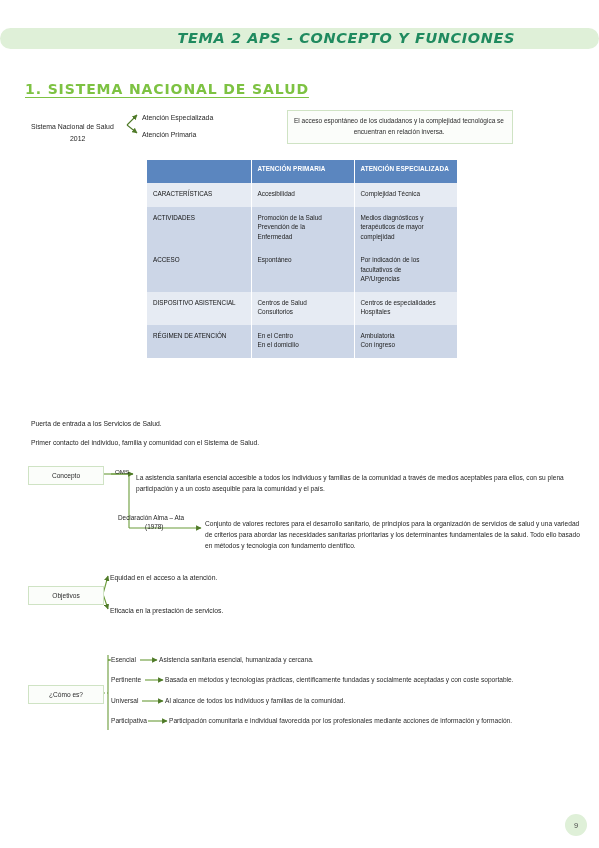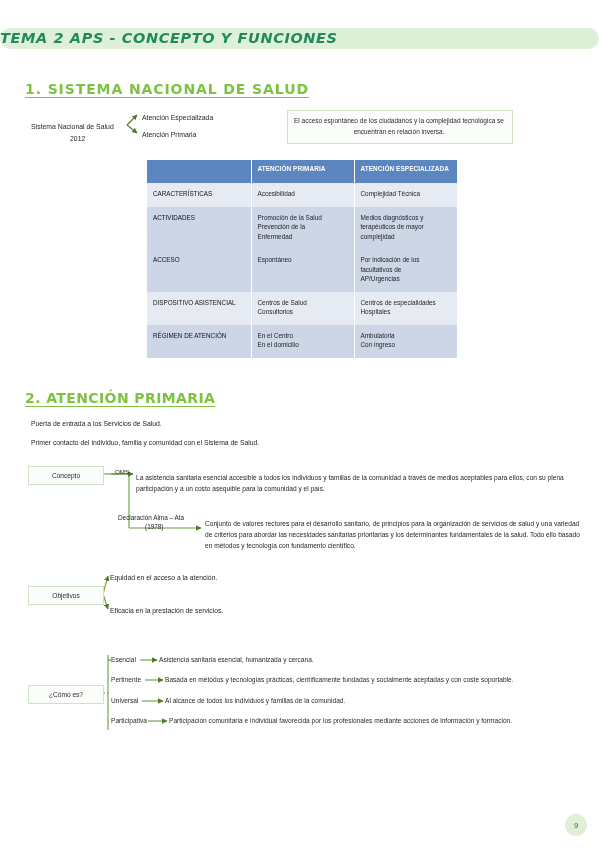--- a/index.html
+++ b/index.html
@@ -13,21 +13,21 @@
   }
   .page{position:relative;width:599px;height:848px;}
 
   
   .title-band{
     position:absolute;left:0;top:28px;width:599px;height:21px;
     background:#dff0d8;border-radius:11px;
   }
   .title-text{
     position:absolute;left:0;top:27px;width:515px;height:23px;
-    text-align:left;
+    text-align:right;
     font-family:"DejaVu Sans", sans-serif;
     font-weight:bold;font-style:italic;
     font-size:14.5px;letter-spacing:0.6px;
     color:#1f8a5f;
     line-height:23px;
     white-space:nowrap;
   }
 
   
   .h-sec{
@@ -241,21 +241,20 @@
       <tr class="even">
         <td class="rowhead">RÉGIMEN DE ATENCIÓN</td>
         <td class="pre" style="white-space: pre-line;">En el Centro
 En el domicilio</td>
         <td class="pre" style="white-space: pre-line;">Ambulatoria
 Con ingreso</td>
       </tr>
     </tbody>
   </table>
 
-  <div class="h-sec" id="sec2">2. ATENCIÓN PRIMARIA</div>
   <div class="txt-hand" id="s2-l1">Puerta de entrada a los Servicios de Salud.</div>
   <div class="txt-hand" id="s2-l2">Primer contacto del individuo, familia y comunidad con el Sistema de Salud.</div>
 
   <div class="mbox" id="box-concepto">Concepto</div>
   <div class="txt-hand" id="lbl-oms">OMS</div>
   <div class="txt-hand" id="p-oms">La asistencia sanitaria esencial accesible a todos los individuos y familias de la comunidad a través de medios aceptables para ellos, con su plena participación y a un costo asequible para la comunidad y el país.</div>
   <div class="txt-hand" id="lbl-alma1">Declaración Alma – Ata</div>
   <div class="txt-hand" id="lbl-alma2">(1978)</div>
   <div class="txt-hand" id="p-alma">Conjunto de valores rectores para el desarrollo sanitario, de principios para la organización de servicios de salud y una variedad de criterios para abordar las necesidades sanitarias prioritarias y los determinantes fundamentales de la salud. Todo ello basado en métodos y tecnología con fundamento científico.</div>
 

